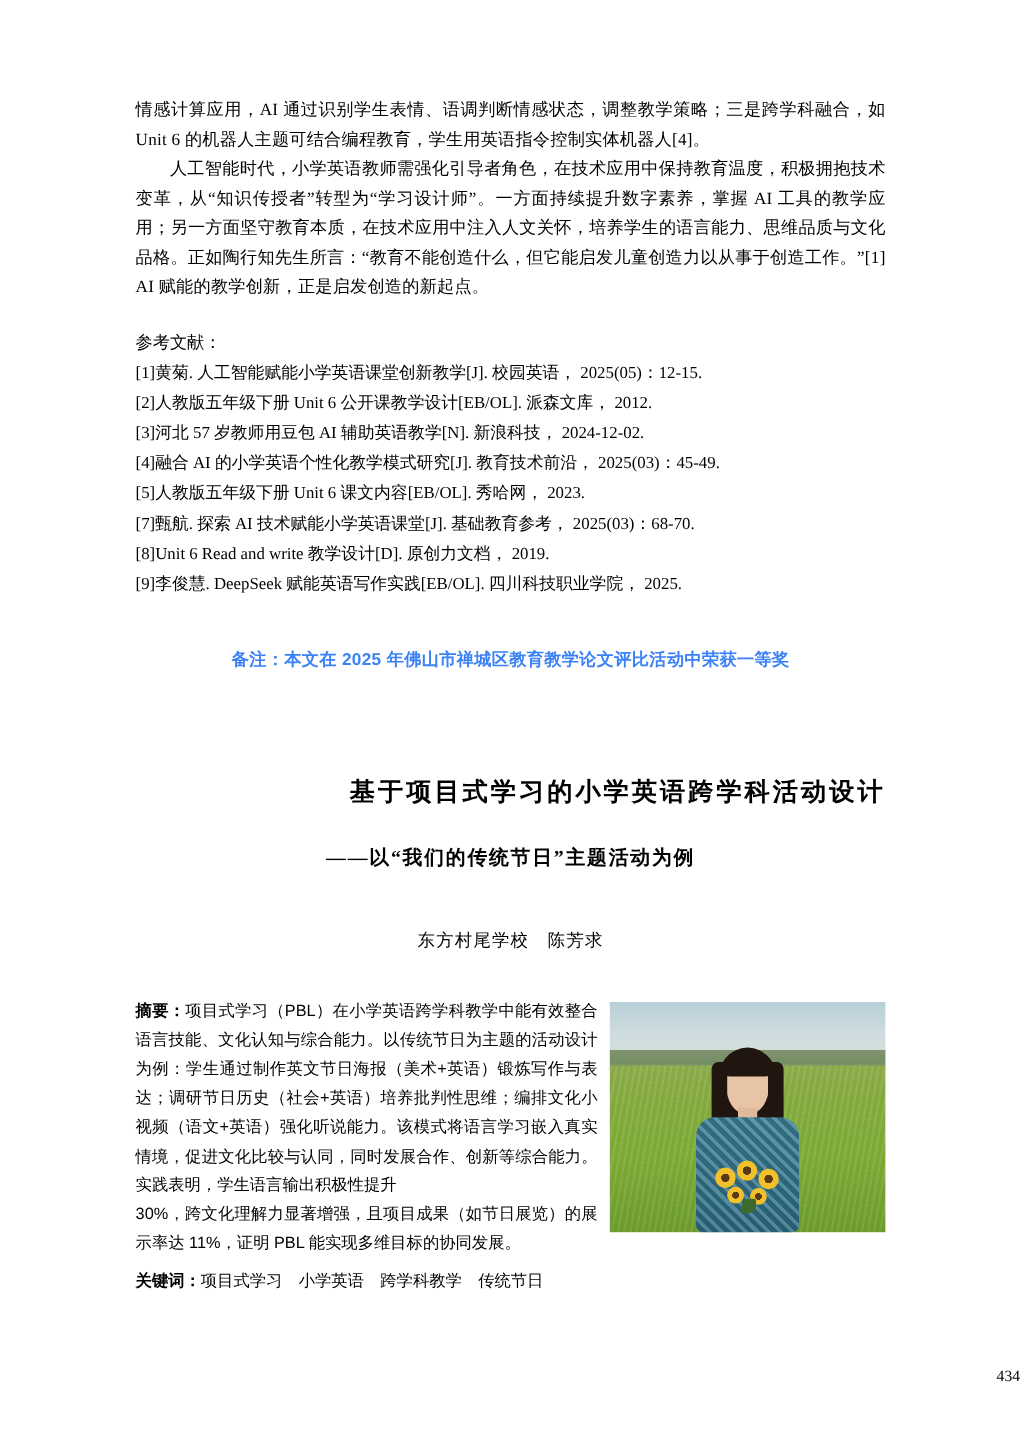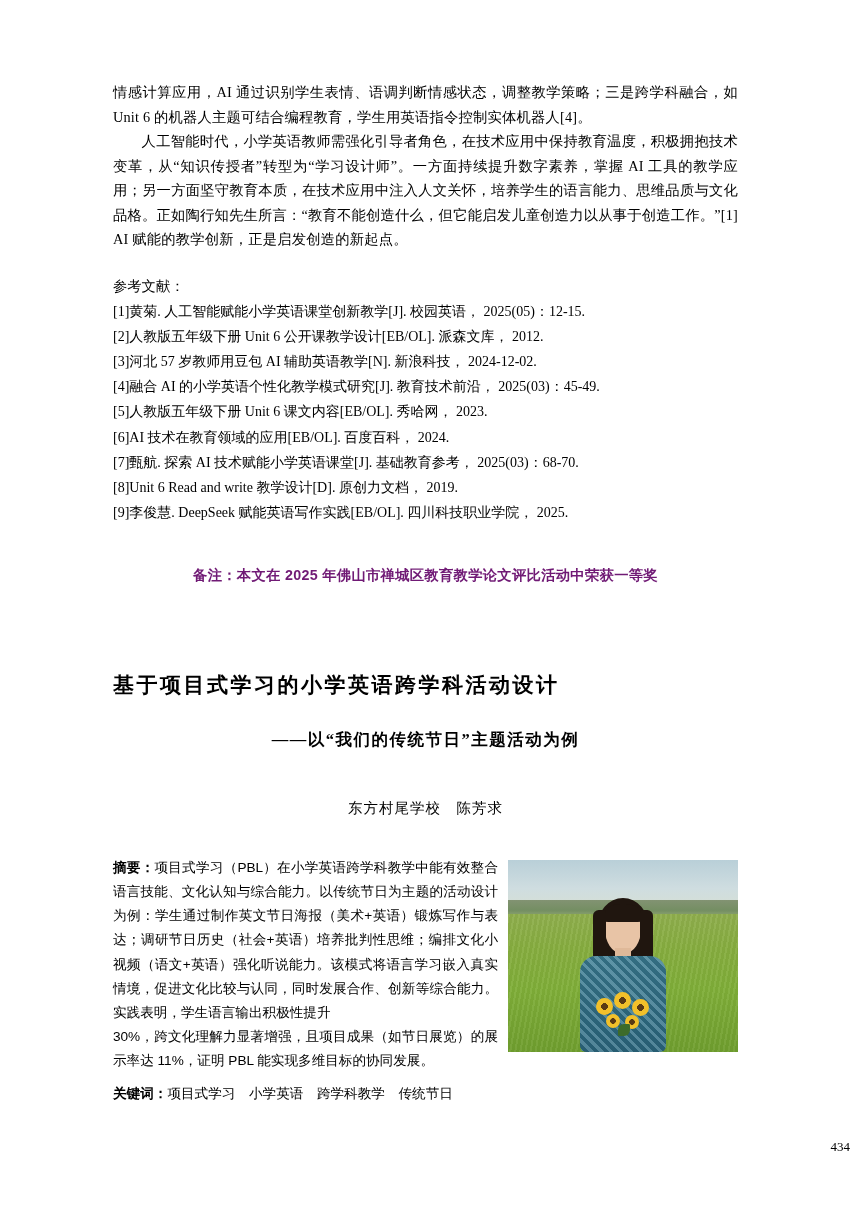--- a/index.html
+++ b/index.html
@@ -44,30 +44,30 @@
     margin: 0;
   }
   .ref-item {
     font-family: "Liberation Serif", serif;
     font-size: 14.0px;
     line-height: 1.80;
     margin: 0;
     white-space: nowrap;
   }
   .note {
-    color: #701a75;
+    color: #3b82f6;
     font-weight: bold;
     font-size: 14.3px;
     text-align: center;
     font-family: "Liberation Sans", sans-serif;
     letter-spacing: 0.3px;
   }
 
   .article-title {
-    text-align: left;
+    text-align: right;
     font-size: 21px;
     font-weight: bold;
     letter-spacing: 2.5px;
     font-family: Liberation Sans, sans-serif;
     margin: 0;
   }
   .article-subtitle {
     text-align: center;
     font-size: 16.5px;
     font-weight: bold;
@@ -204,21 +204,20 @@
     <p class="para indent">人工智能时代，小学英语教师需强化引导者角色，在技术应用中保持教育温度，积极拥抱技术变革，从“知识传授者”转型为“学习设计师”。一方面持续提升数字素养，掌握 AI 工具的教学应用；另一方面坚守教育本质，在技术应用中注入人文关怀，培养学生的语言能力、思维品质与文化品格。正如陶行知先生所言：“教育不能创造什么，但它能启发儿童创造力以从事于创造工作。”[1] AI 赋能的教学创新，正是启发创造的新起点。</p>
 
     <div class="gap-md"></div>
 
     <p class="ref-head">参考文献：</p>
     <p class="ref-item">[1]黄菊. 人工智能赋能小学英语课堂创新教学[J]. 校园英语， 2025(05)：12-15.</p>
     <p class="ref-item">[2]人教版五年级下册 Unit 6 公开课教学设计[EB/OL]. 派森文库， 2012.</p>
     <p class="ref-item">[3]河北 57 岁教师用豆包 AI 辅助英语教学[N]. 新浪科技， 2024-12-02.</p>
     <p class="ref-item">[4]融合 AI 的小学英语个性化教学模式研究[J]. 教育技术前沿， 2025(03)：45-49.</p>
     <p class="ref-item">[5]人教版五年级下册 Unit 6 课文内容[EB/OL]. 秀哈网， 2023.</p>
-    <p class="ref-item">[6]AI 技术在教育领域的应用[EB/OL]. 百度百科， 2024.</p>
     <p class="ref-item">[7]甄航. 探索 AI 技术赋能小学英语课堂[J]. 基础教育参考， 2025(03)：68-70.</p>
     <p class="ref-item">[8]Unit 6 Read and write 教学设计[D]. 原创力文档， 2019.</p>
     <p class="ref-item">[9]李俊慧. DeepSeek 赋能英语写作实践[EB/OL]. 四川科技职业学院， 2025.</p>
 
     <div style="height:26px"></div>
 
     <p class="note">备注：本文在 2025 年佛山市禅城区教育教学论文评比活动中荣获一等奖</p>
 
     <div style="height:72px"></div>
 

